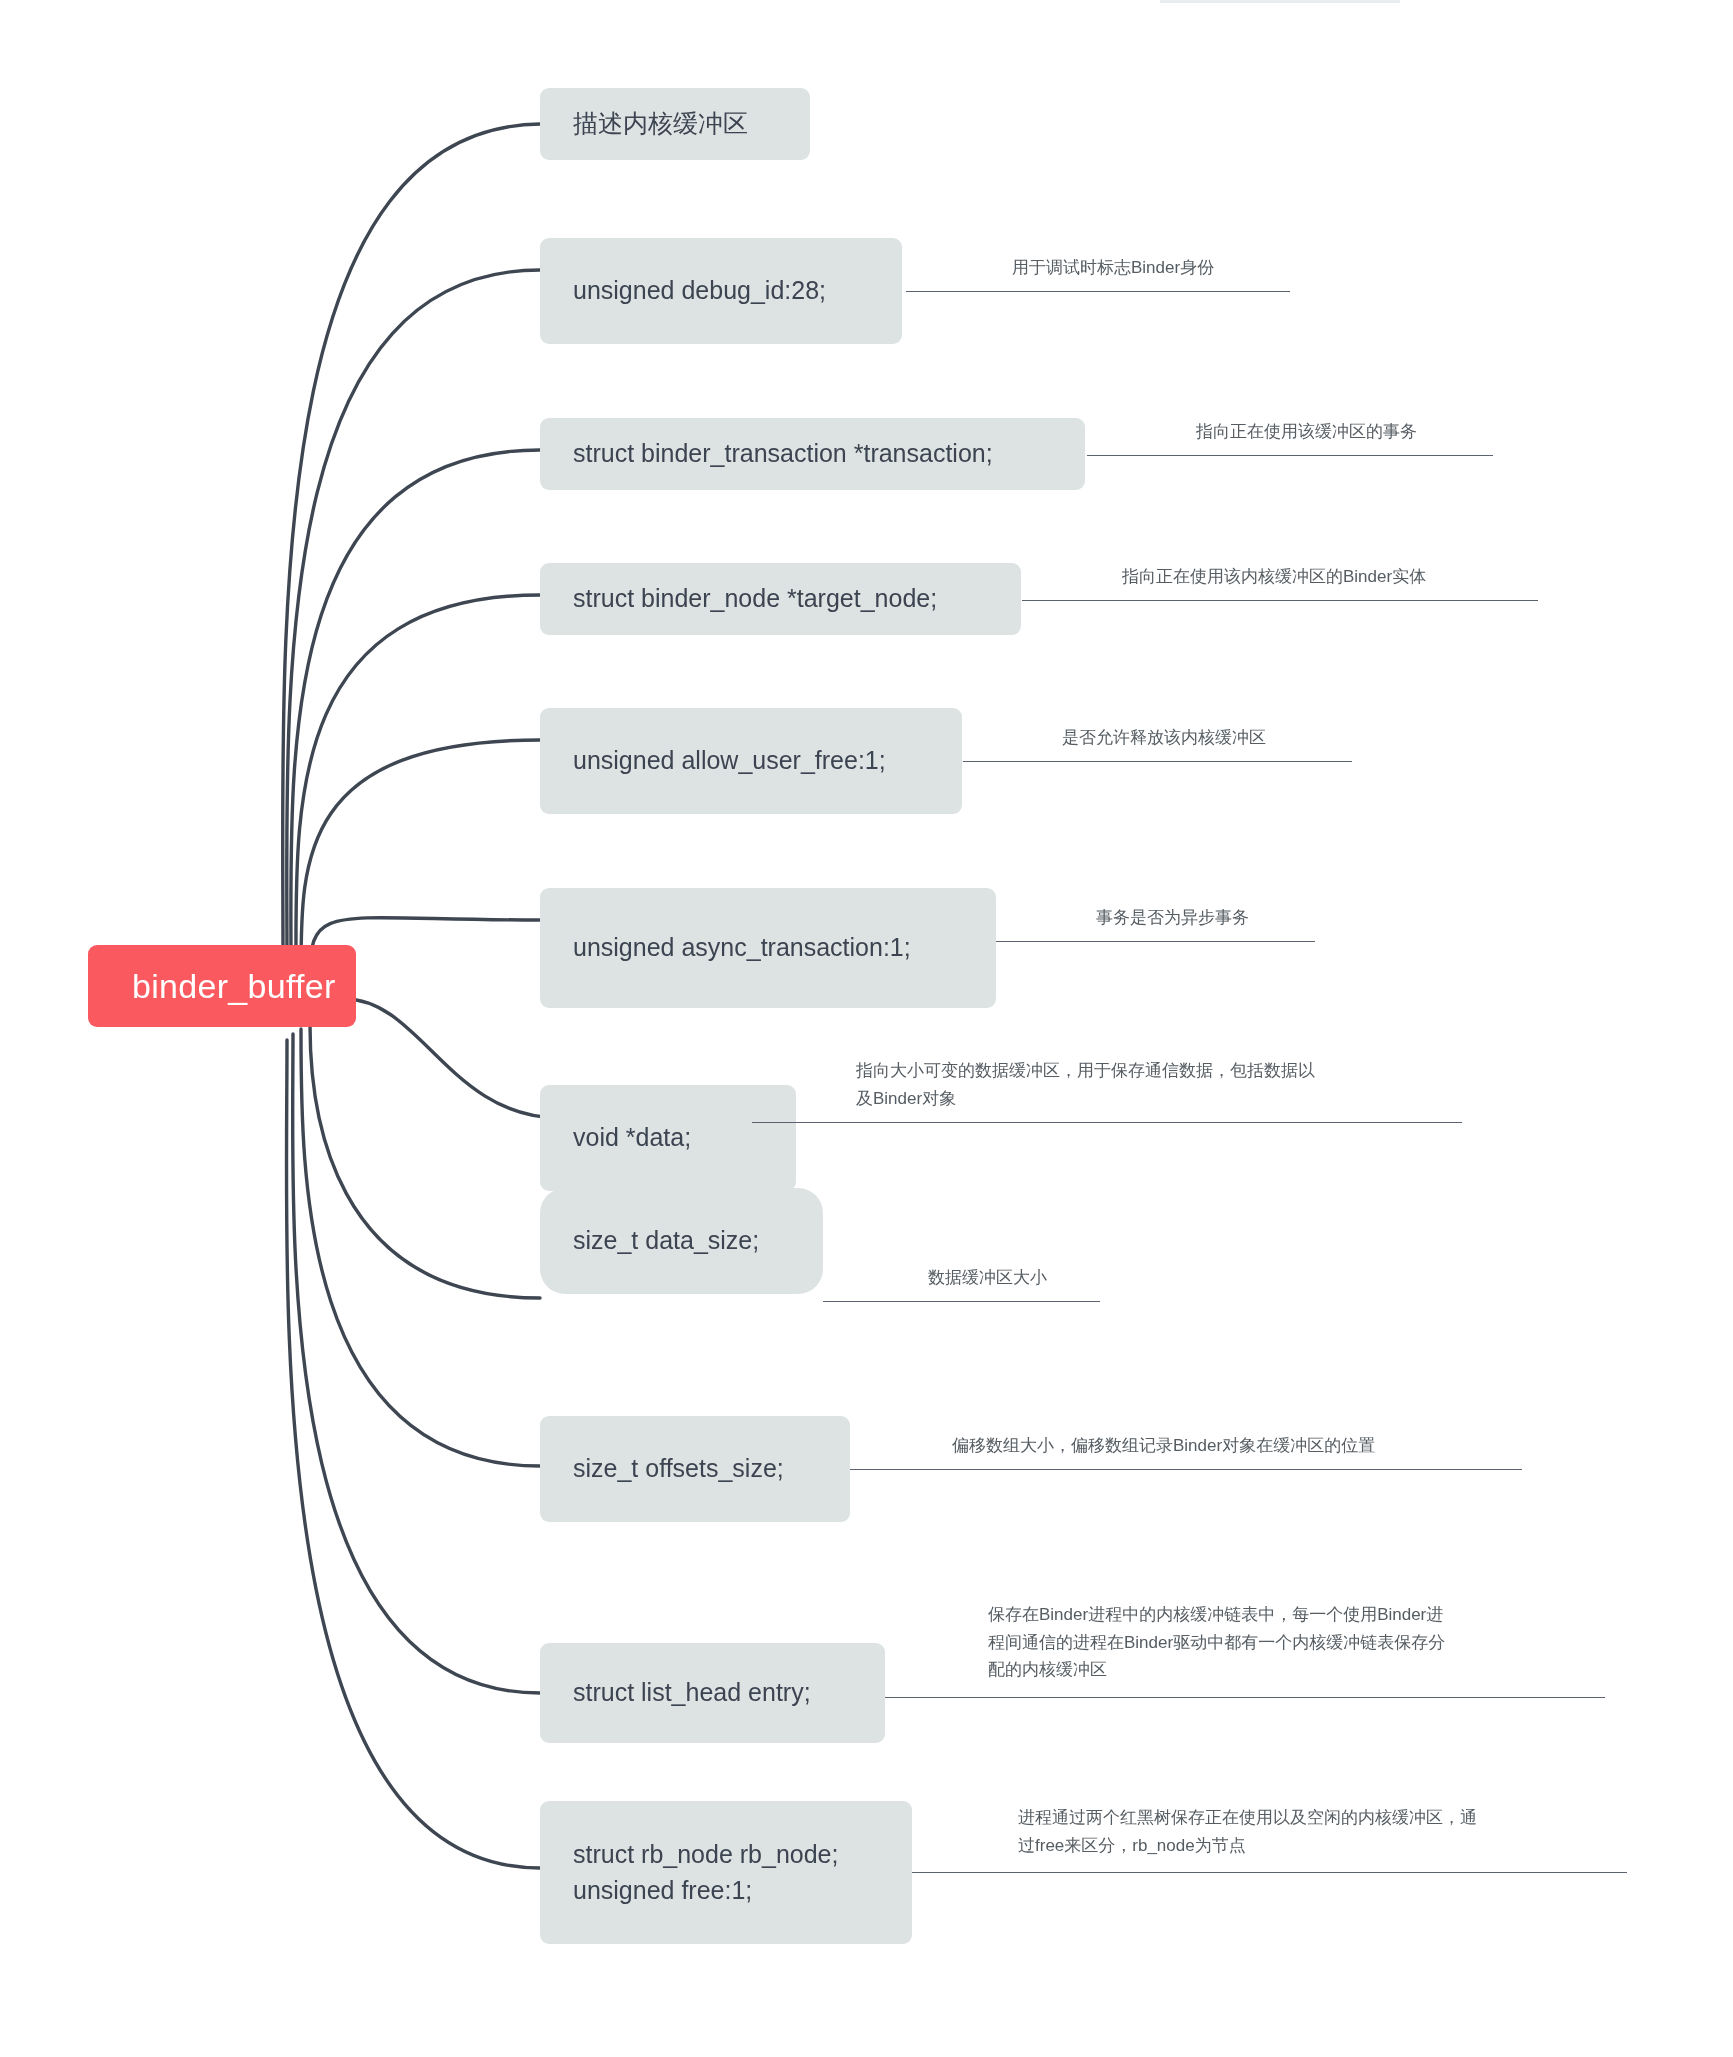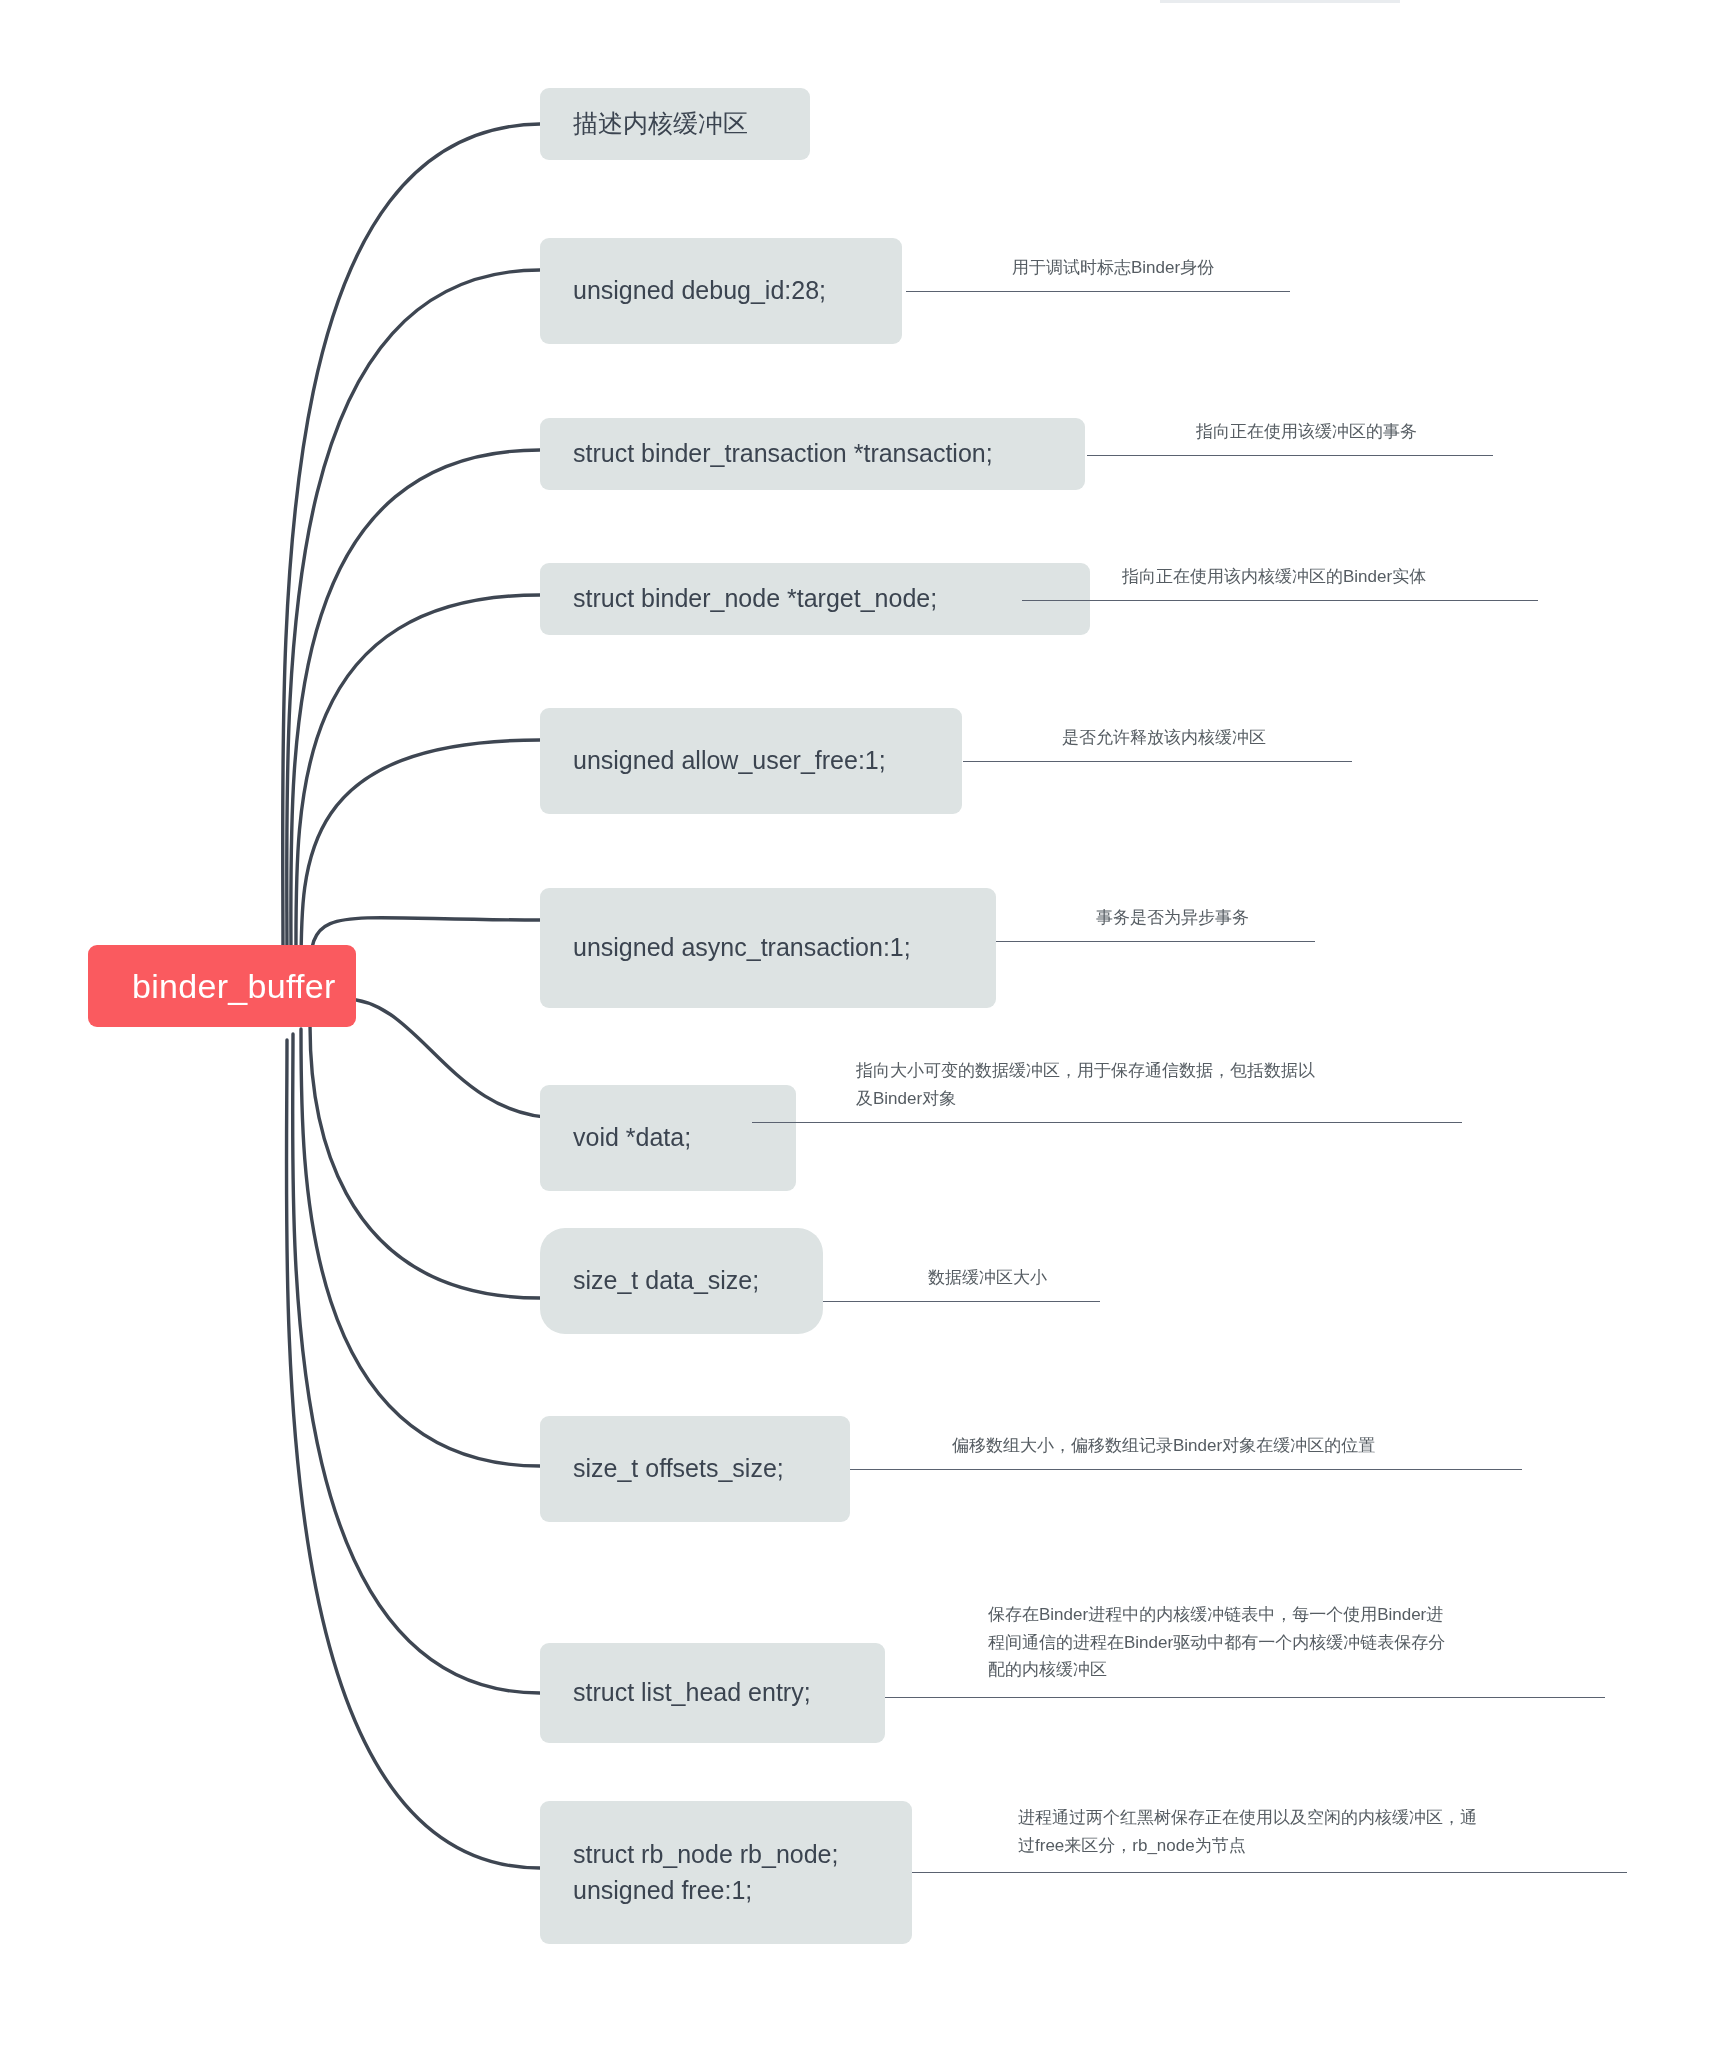--- a/index.html
+++ b/index.html
@@ -110,21 +110,21 @@
   </div>
   <div class="annotation" style="left:1012px; top:254px; width:420px;">用于调试时标志Binder身份</div>
   <div class="ann-rule" style="left:906px; top:291px; width:384px;"></div>
 
   <div class="node branch-node" style="left:540px; top:418px; width:545px; height:72px;">
     <span class="node-text">struct binder_transaction *transaction;</span>
   </div>
   <div class="annotation" style="left:1196px; top:418px; width:450px;">指向正在使用该缓冲区的事务</div>
   <div class="ann-rule" style="left:1087px; top:455px; width:406px;"></div>
 
-  <div class="node branch-node" style="left:540px; top:563px; width:550px; height:72px;">
+  <div class="node branch-node" style="left:540px; top:563px; width:481px; height:72px;">
     <span class="node-text">struct binder_node *target_node;</span>
   </div>
   <div class="annotation" style="left:1122px; top:563px; width:500px;">指向正在使用该内核缓冲区的Binder实体</div>
   <div class="ann-rule" style="left:1022px; top:600px; width:516px;"></div>
 
   <div class="node branch-node" style="left:540px; top:708px; width:422px; height:106px;">
     <span class="node-text">unsigned allow_user_free:1;</span>
   </div>
   <div class="annotation" style="left:1062px; top:724px; width:430px;">是否允许释放该内核缓冲区</div>
   <div class="ann-rule" style="left:963px; top:761px; width:389px;"></div>
@@ -135,21 +135,21 @@
   <div class="annotation" style="left:1096px; top:904px; width:360px;">事务是否为异步事务</div>
   <div class="ann-rule" style="left:996px; top:941px; width:319px;"></div>
 
   <div class="node branch-node" style="left:540px; top:1068px; width:256px; height:106px;margin-top:17px;">
     <span class="node-text">void *data;</span>
   </div>
   <div class="annotation" style="left:856px; top:1057px; width:620px;">指向大小可变的数据缓冲区，用于保存通信数据，包括数据以
 及Binder对象</div>
   <div class="ann-rule" style="left:752px; top:1122px; width:710px;"></div>
 
-  <div class="node branch-node" style="left:540px; top:1228px; width:283px; height:106px;border-radius:25px;">
+  <div class="node branch-node" style="left:540px; top:1188px; width:283px; height:106px;border-radius:25px;">
     <span class="node-text">size_t data_size;</span>
   </div>
   <div class="annotation" style="left:928px; top:1264px; width:300px;">数据缓冲区大小</div>
   <div class="ann-rule" style="left:823px; top:1301px; width:277px;"></div>
 
   <div class="node branch-node" style="left:540px; top:1416px; width:310px; height:106px;">
     <span class="node-text">size_t offsets_size;</span>
   </div>
   <div class="annotation" style="left:952px; top:1432px; width:610px;">偏移数组大小，偏移数组记录Binder对象在缓冲区的位置</div>
   <div class="ann-rule" style="left:850px; top:1469px; width:672px;"></div>

